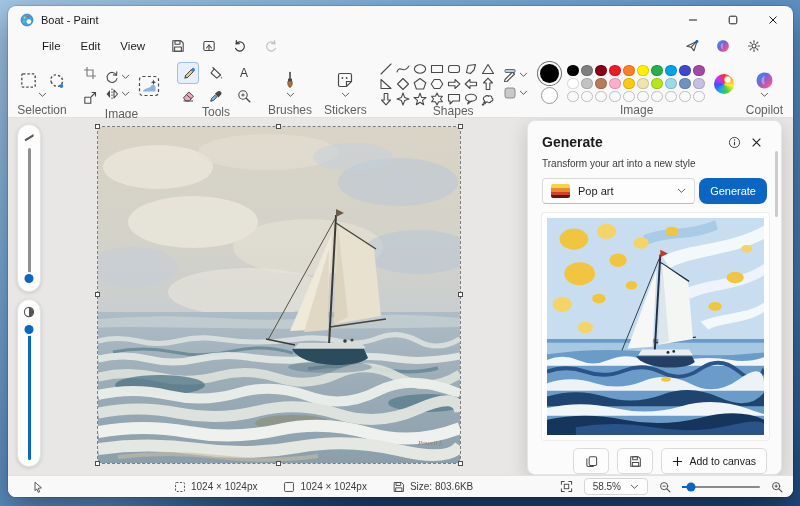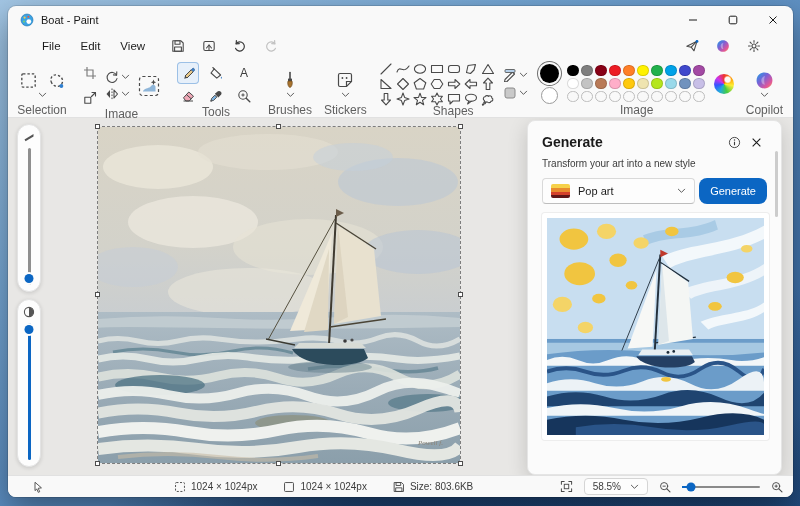--- a/index.html
+++ b/index.html
@@ -797,20 +797,47 @@
           <path d="M120 48 L147 67 L152 126 L116 132 Z" fill="#f4f6f4"></path>
           <path d="M120 48 L127 128 L116 132 Z" fill="#dde6ea"></path>
           <path d="M114 54 L84 136 L110 134 Z" fill="#f7f8f6"></path>
           <path d="M95 143 L152 143 L148 137 L99 137 Z" fill="#e8eef2"></path>
           <path d="M93 144 C101 158 144 159 154 150 L151 144 Z" fill="#243f63"></path>
           <path d="M118 33 L126 37 L118 41 Z" fill="#c0392b"></path>
           <circle cx="126" cy="140" r="1.5" fill="#1d2b38"></circle>
           <circle cx="132" cy="139" r="1.4" fill="#1d2b38"></circle>
         </svg>
       </div>
+      <div class="restyle-foot">
+        <div class="sq-btn">
+            <span class="i" style="width:13px;height:13px">
+              <svg viewBox="0 0 14 14">
+                <rect x="4.5" y="1.8" width="8" height="9.5" rx="1.5" fill="none" stroke="#4a4a4a" stroke-width="1.1" stroke-linejoin="round" stroke-linecap="round"></rect>
+                <path d="M2 4 V11 C2 11.8 2.6 12.4 3.4 12.4 H9" fill="none" stroke="#4a4a4a" stroke-width="1.1" stroke-linejoin="round" stroke-linecap="round"></path>
+              </svg>
+            </span>
+          </div>
+        <div class="sq-btn">
+            <span class="i" style="width:13px;height:13px">
+              <svg viewBox="0 0 14 14">
+                <path d="M1.8 1.8 H10 L12.2 4 V12.2 H1.8 Z" fill="none" stroke="#4a4a4a" stroke-width="1.1" stroke-linejoin="round" stroke-linecap="round"></path>
+                <rect x="4" y="1.8" width="5" height="3.4" fill="none" stroke="#4a4a4a" stroke-width="1.1" stroke-linejoin="round" stroke-linecap="round"></rect>
+                <rect x="3.6" y="8" width="6.8" height="4.2" fill="none" stroke="#4a4a4a" stroke-width="1.1" stroke-linejoin="round" stroke-linecap="round"></rect>
+              </svg>
+            </span>
+          </div>
+        <button class="add-btn">
+            <span class="i" style="width:11px;height:11px">
+              <svg viewBox="0 0 12 12">
+                <path d="M6 1 V11 M1 6 H11" stroke="#1a1a1a" stroke-width="1.2" fill="none"></path>
+              </svg>
+            </span>
+            <span>Add to canvas</span>
+          </button>
+      </div>
     </div>
   </div>
 
   <div class="statusbar">
     <span class="i" style="width:12px;height:12px;margin-left:14px">
         <svg viewBox="0 0 14 14">
           <path d="M3.5 1.5 L11 8 L7.2 8.5 L9 12.5 L7.3 13.2 L5.6 9.3 L3.5 11.2 Z" fill="#fff" stroke="#3d3d3d" stroke-width="1"></path>
         </svg>
       </span>
     <div class="sb-item" style="margin-left:130px">

